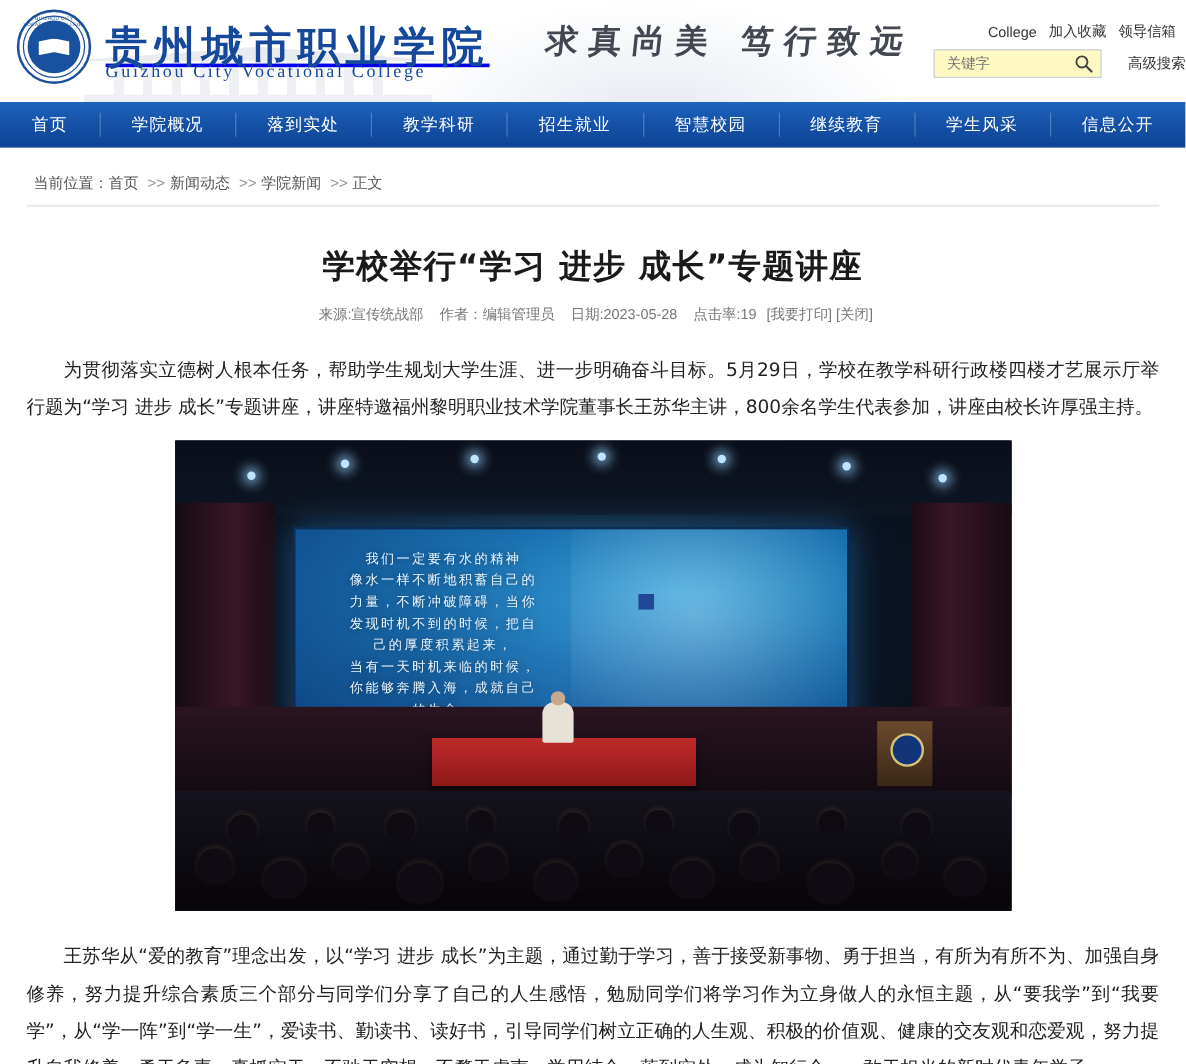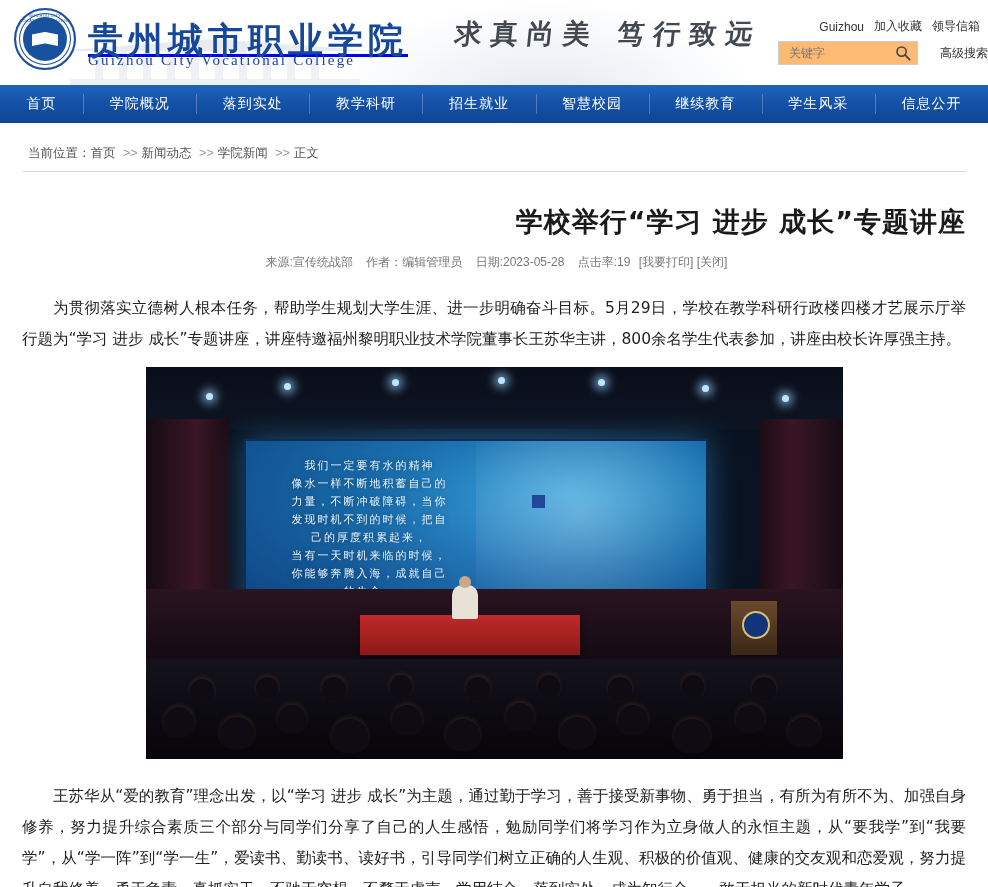--- a/index.html
+++ b/index.html
@@ -119,21 +119,21 @@
     gap: 10px;
     align-items: center;
   }
   .top-links a { color: #333; text-decoration: none; }
 
   .search-box {
     position: absolute;
     right: 70px; top: 41px;
     width: 140px; height: 24px;
     border: 1px solid #c9cdd4;
-    background: #fdba74;
+    background: #fef9c3;
     display: flex;
     align-items: center;
     padding: 0 4px 0 8px;
   }
   .search-box input {
     border: 0; outline: 0;
     width: 108px; height: 20px;
     font-size: 12px;
     color: #444;
     background: transparent;
@@ -194,21 +194,21 @@
     color: #555;
   }
   .crumb a { color: #555; text-decoration: none; }
   .crumb .sep { color: #999; margin: 0 4px; }
 
   
   .article {
     padding: 24px 22px 0 22px;
   }
   .art-title {
-    text-align: right;
+    text-align: center;
     font-size: 27px;
     font-weight: bold;
     color: #1a1a1a;
     font-family: "DejaVu Sans", "Liberation Sans", sans-serif;
     letter-spacing: 1px;
     margin: 8px 0 14px 0;
   }
   .art-meta {
     text-align: center;
     font-size: 12px;
@@ -354,21 +354,21 @@
           <span class="book"></span>
         </span>
     </span>
     <span class="title-cn">贵州城市职业学院</span>
   </a>
   <div class="title-en">Guizhou  City  Vocational  College</div>
 
   <div class="calligraphy">求真尚美 笃行致远</div>
 
   <div class="top-links">
-    <a href="#">Guizhou</a>
+    <a href="#">College</a>
     <a href="#">加入收藏</a>
     <a href="#">领导信箱</a>
   </div>
 
   <div class="search-box">
     <input type="text" placeholder="关键字" style="">
     <span class="search-icon">
       <svg width="16" height="16" viewBox="0 0 16 16" aria-hidden="true">
         <circle cx="6.6" cy="6.6" r="4.6" fill="none" stroke="#444" stroke-width="1.6"></circle>
         <line x1="10.2" y1="10.2" x2="14.6" y2="14.6" stroke="#444" stroke-width="1.8" stroke-linecap="round"></line>

